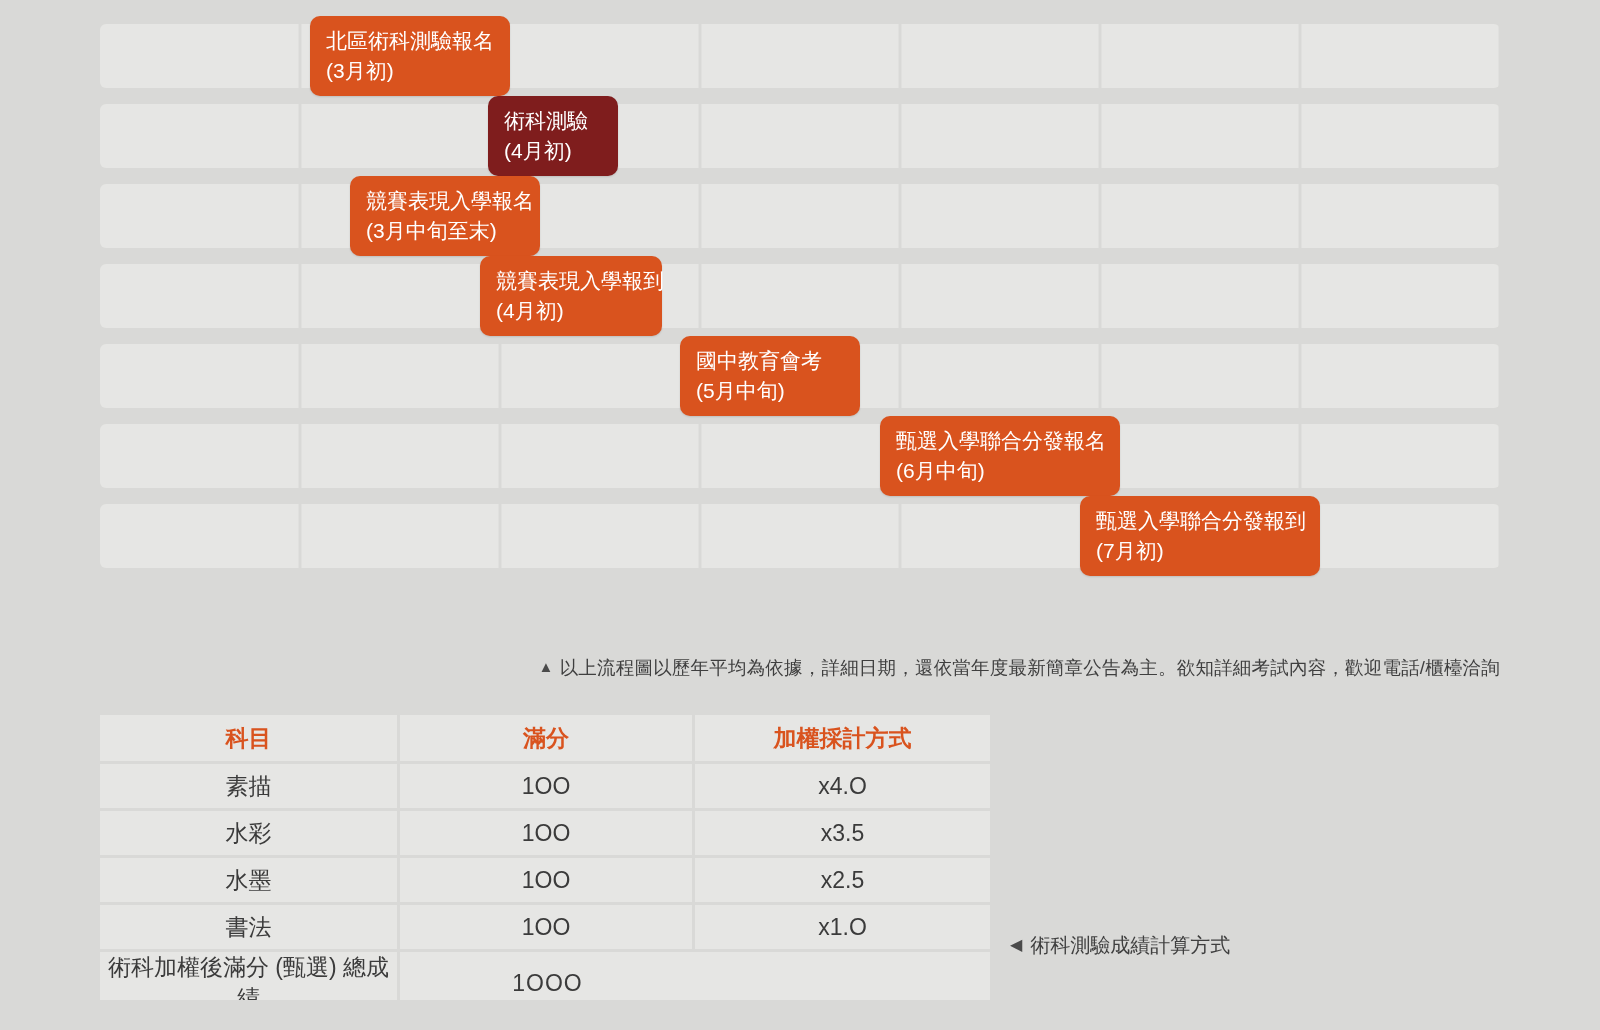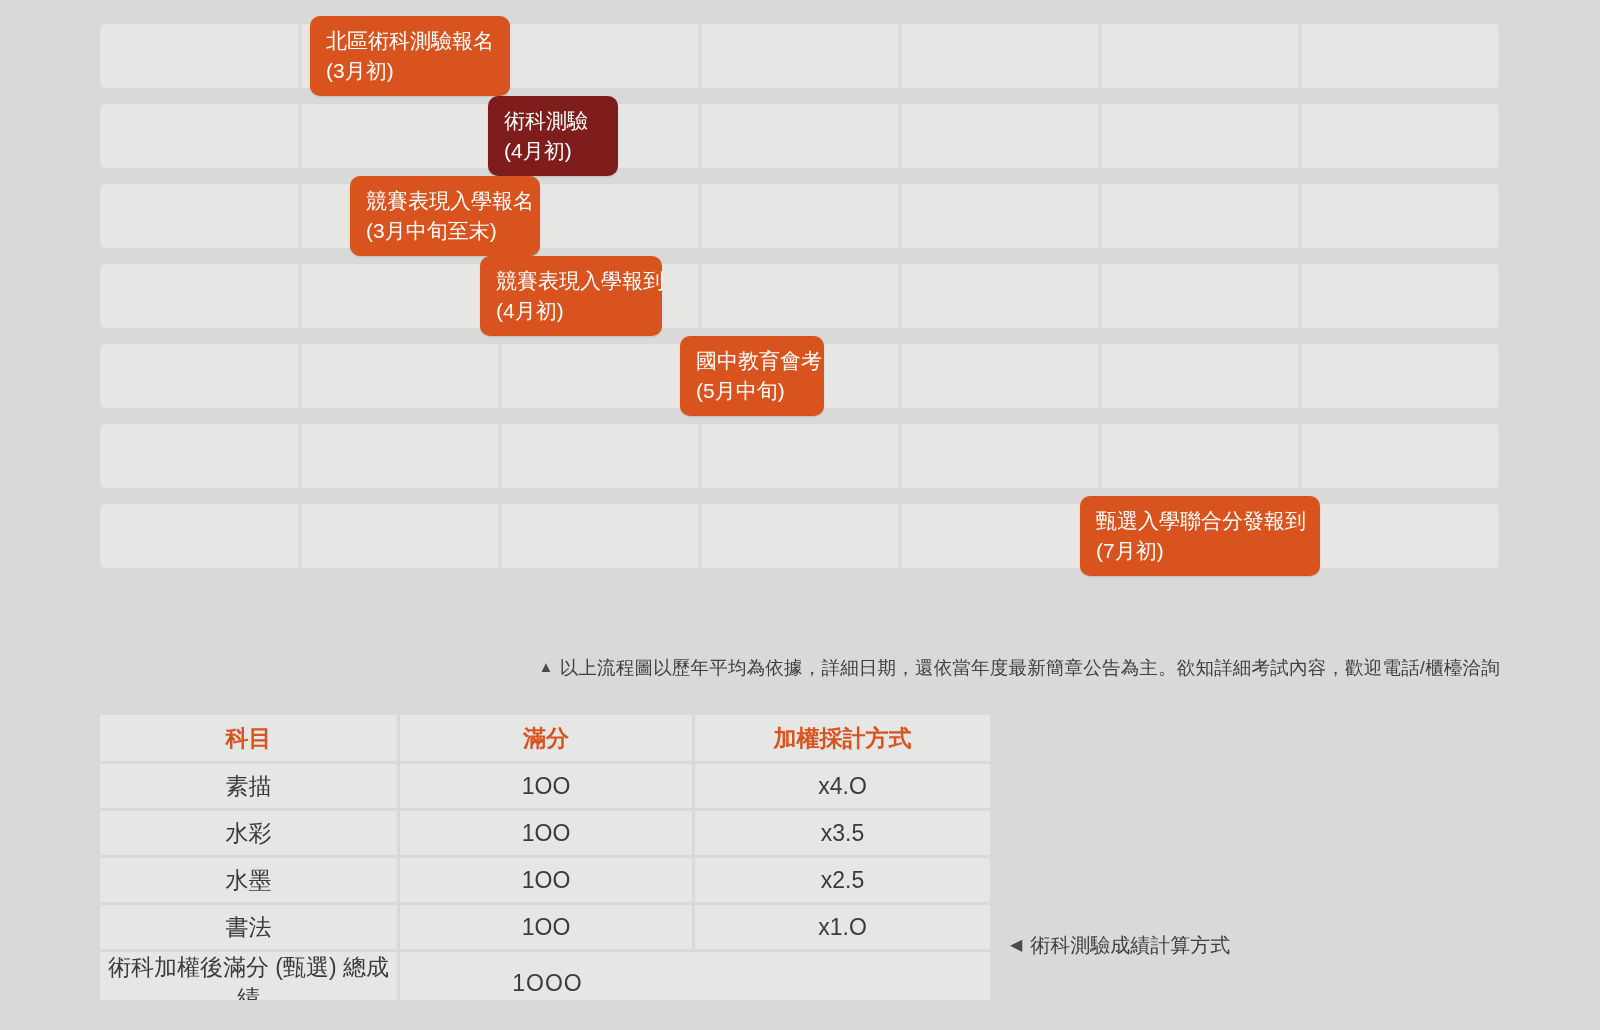--- a/index.html
+++ b/index.html
@@ -234,32 +234,33 @@
         <div class="row">
           <div class="gridlines">
             <div class="gridline" style="left: 200px;"></div>
             <div class="gridline" style="left: 400px;"></div>
             <div class="gridline" style="left: 600px;"></div>
             <div class="gridline" style="left: 800px;"></div>
             <div class="gridline" style="left: 1000px;"></div>
             <div class="gridline" style="left: 1200px;"></div>
             <div class="gridline" style="left: 1400px;"></div>
           </div>
-          <div class="bar" style="left: 580px; width: 144px; background: rgb(217, 83, 30);"><span>國中教育會考</span><span class="l2">(5月中旬)</span></div>
-        </div>
-        <div class="row">
-          <div class="gridlines">
-            <div class="gridline" style="left: 200px;"></div>
-            <div class="gridline" style="left: 400px;"></div>
-            <div class="gridline" style="left: 600px;"></div>
-            <div class="gridline" style="left: 800px;"></div>
-            <div class="gridline" style="left: 1000px;"></div>
-            <div class="gridline" style="left: 1200px;"></div>
-            <div class="gridline" style="left: 1400px;"></div>
-          </div>
+          <div class="bar" style="left: 580px; width: 180px; background: rgb(217, 83, 30);"><span>國中教育會考</span><span class="l2">(5月中旬)</span></div>
+        </div>
+        <div class="row">
+          <div class="gridlines">
+            <div class="gridline" style="left: 200px;"></div>
+            <div class="gridline" style="left: 400px;"></div>
+            <div class="gridline" style="left: 600px;"></div>
+            <div class="gridline" style="left: 800px;"></div>
+            <div class="gridline" style="left: 1000px;"></div>
+            <div class="gridline" style="left: 1200px;"></div>
+            <div class="gridline" style="left: 1400px;"></div>
+          </div>
+          <div class="bar" style="left: 780px; width: 240px; background: rgb(217, 83, 30);"><span>甄選入學聯合分發報名</span><span class="l2">(6月中旬)</span></div>
         </div>
         <div class="row">
           <div class="gridlines">
             <div class="gridline" style="left: 200px;"></div>
             <div class="gridline" style="left: 400px;"></div>
             <div class="gridline" style="left: 600px;"></div>
             <div class="gridline" style="left: 800px;"></div>
             <div class="gridline" style="left: 1000px;"></div>
             <div class="gridline" style="left: 1200px;"></div>
             <div class="gridline" style="left: 1400px;"></div>

